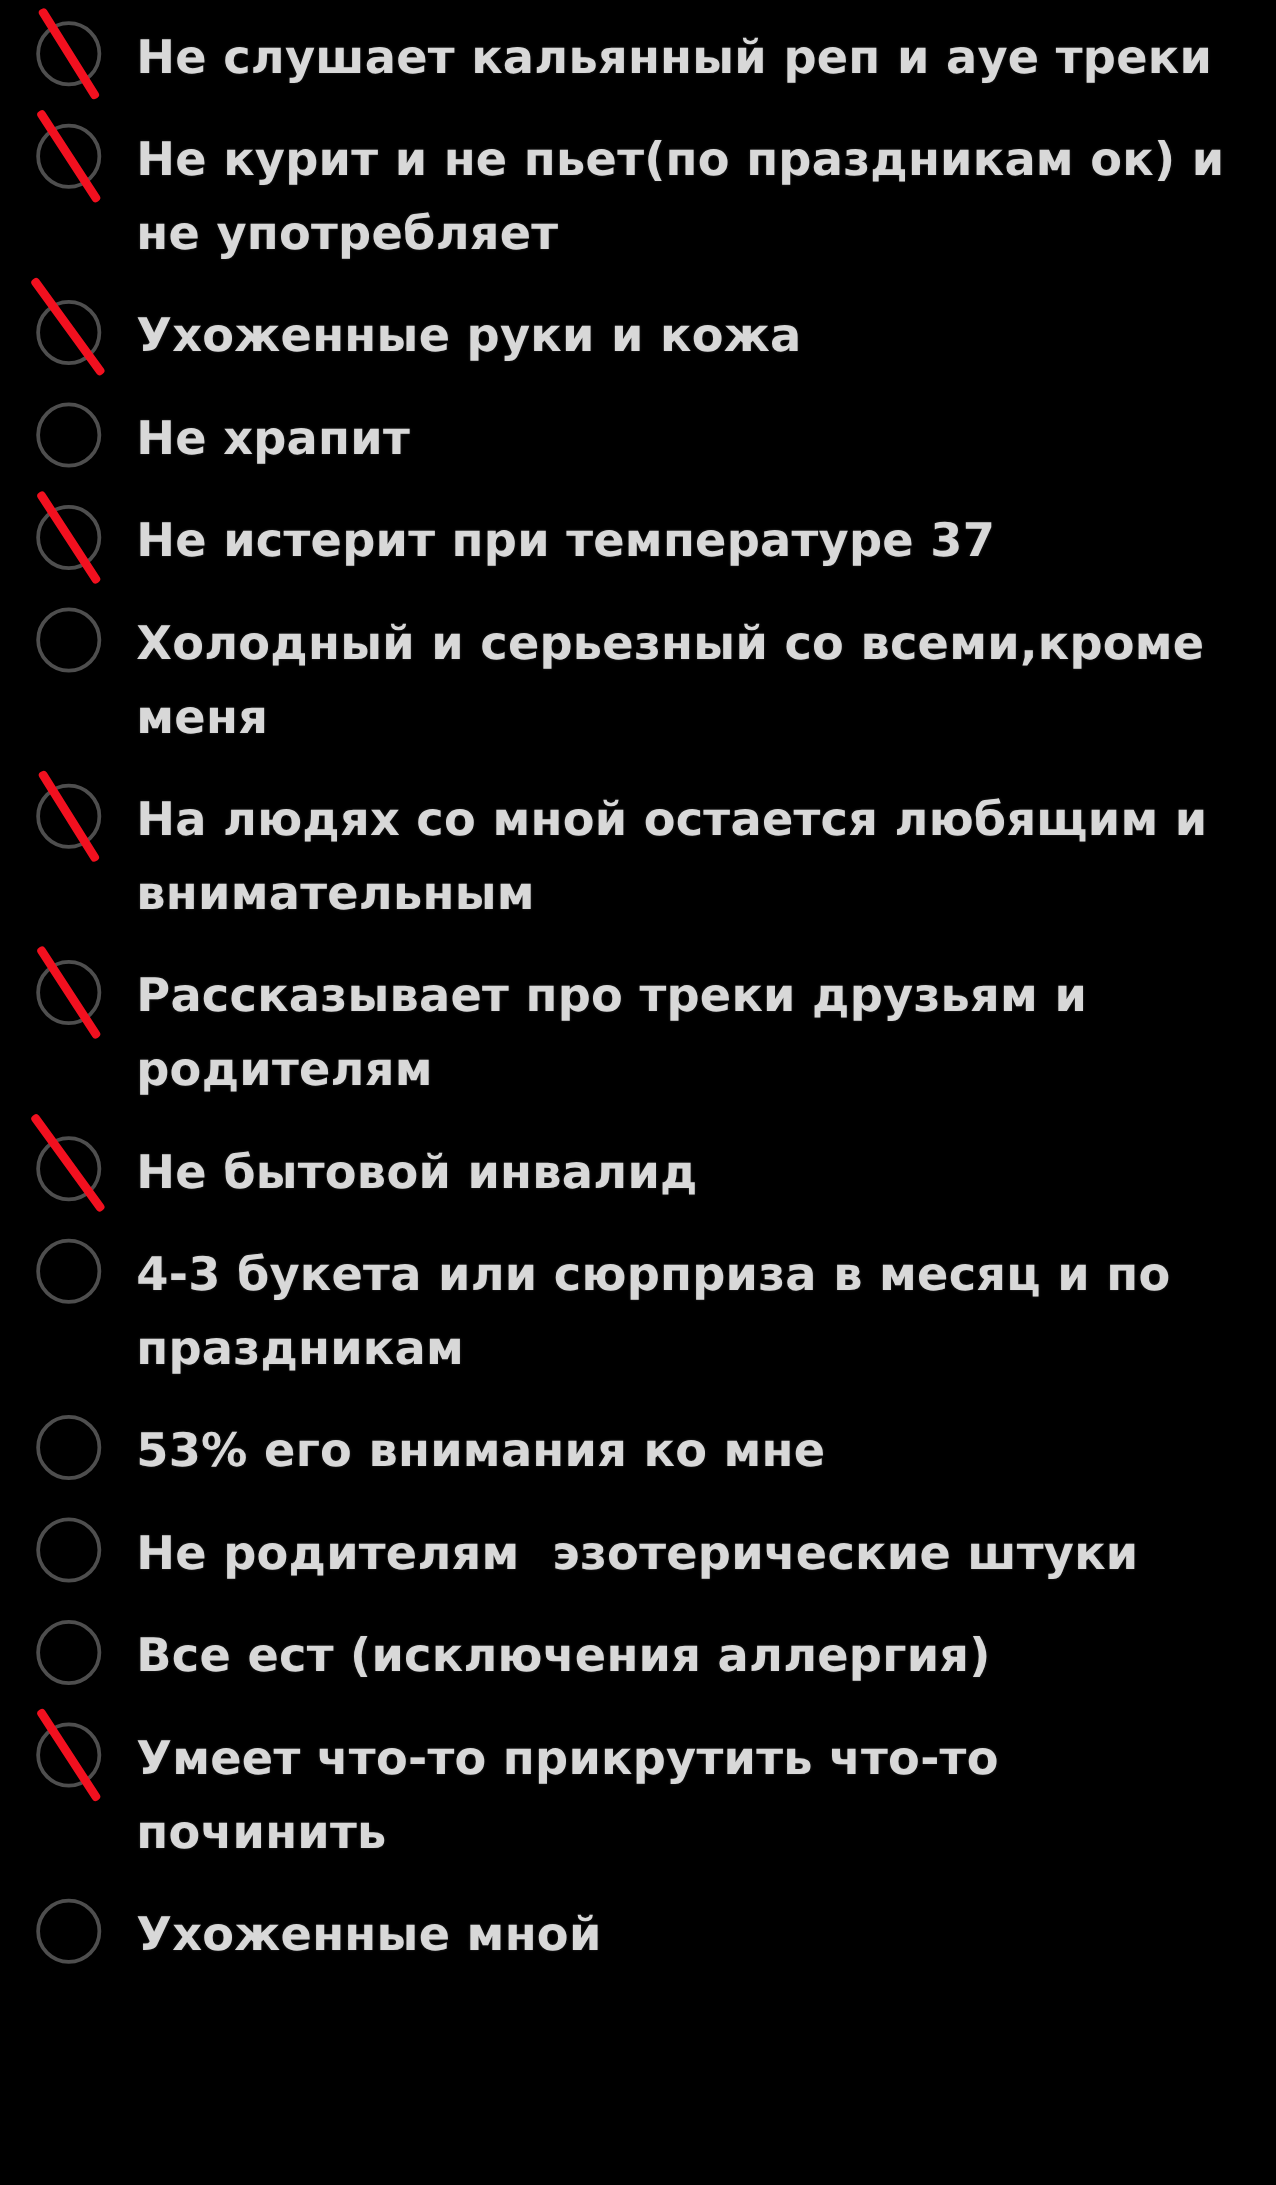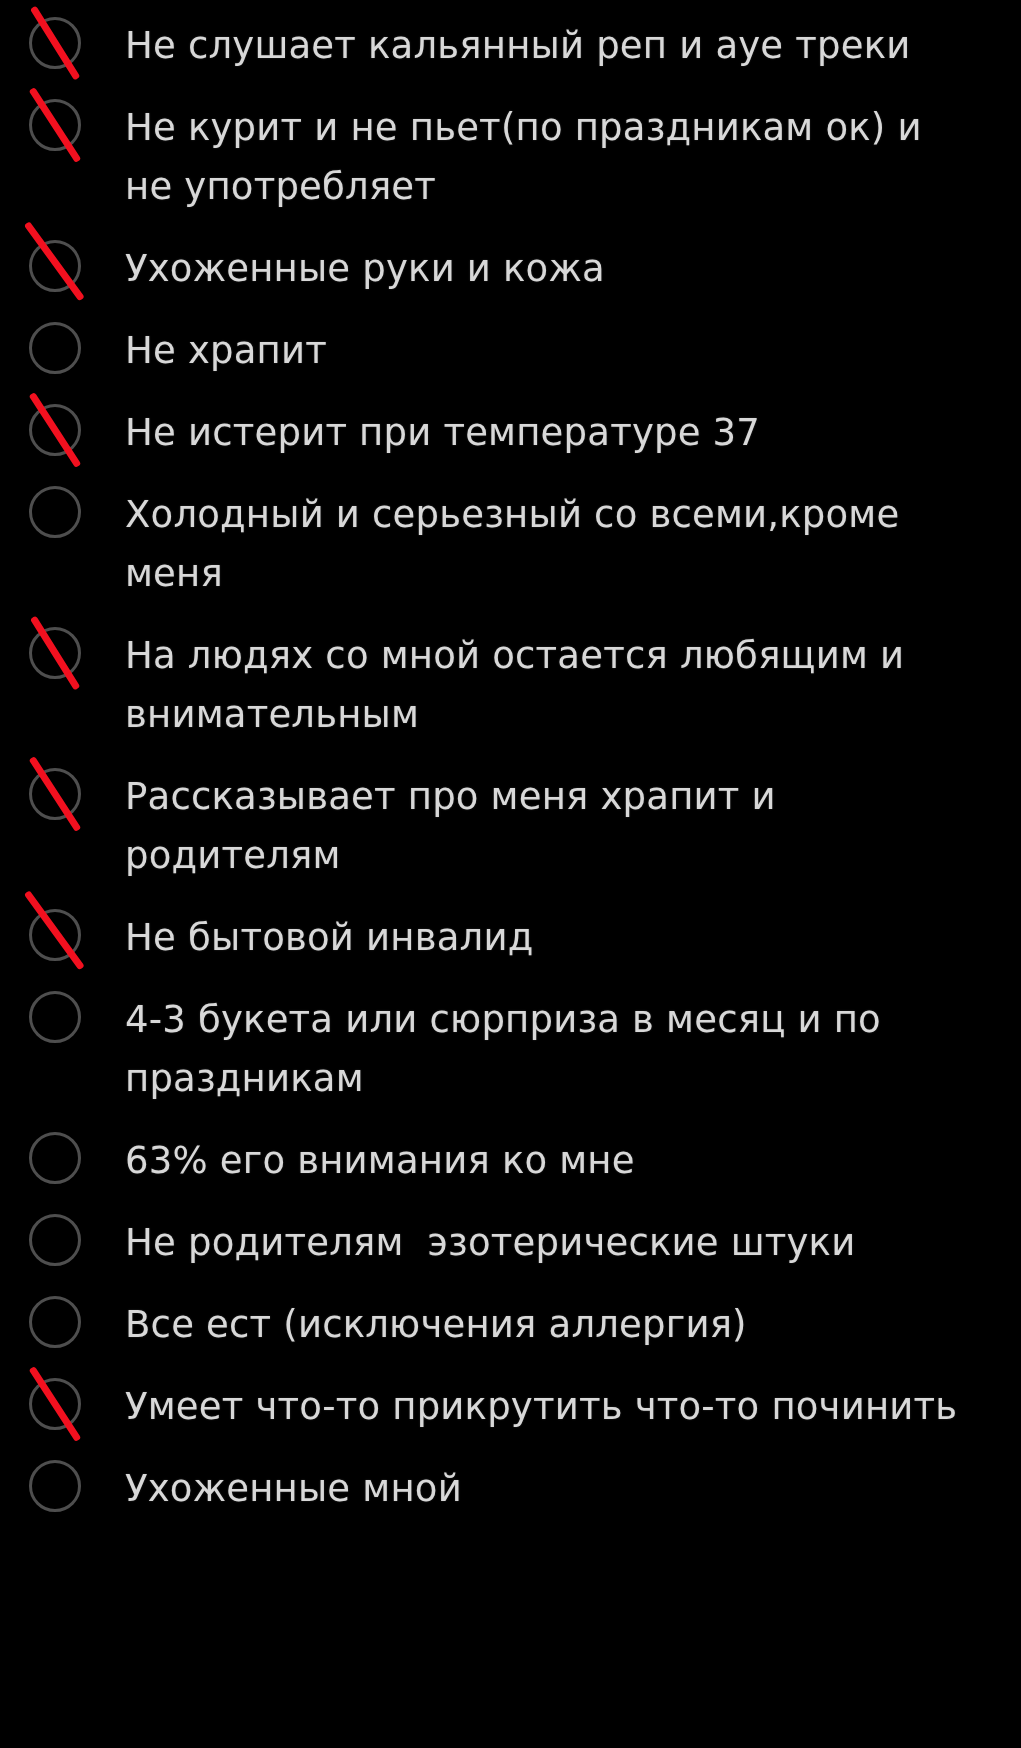--- a/index.html
+++ b/index.html
@@ -15,21 +15,21 @@
     background:var(--background);
     font-family:"DejaVu Sans","Liberation Sans",sans-serif;
     overflow:hidden;
   }
   .list{
     display:flex;flex-direction:column;
     gap:23px;
     padding:16px 16px 0 29px;
   }
   .item{
-    display:flex;align-items:flex-start;gap:44px;
+    display:flex;align-items:flex-start;gap:28px;font-weight:bold;
   }
   .checkbox{
     position:relative;
     width:52px;height:52px;
     border:3px solid var(--circle-outline);
     border-radius:50%;
     flex:0 0 auto;
     margin-top:1px;
   }
   .cross{
@@ -106,21 +106,21 @@
       <span class="cross"></span>
     </span>
     <span class="label">На людях со мной остается любящим и
 внимательным</span>
   </div>
 
   <div class="item crossed">
     <span class="checkbox">
       <span class="cross"></span>
     </span>
-    <span class="label">Рассказывает про меня храпит и
+    <span class="label">Рассказывает про треки друзьям и
 родителям</span>
   </div>
 
   <div class="item crossed">
     <span class="checkbox">
       <span class="cross"></span>
     </span>
     <span class="label">Не бытовой инвалид</span>
   </div>
 
@@ -129,21 +129,21 @@
       
     </span>
     <span class="label">4-3 букета или сюрприза в месяц и по
 праздникам</span>
   </div>
 
   <div class="item">
     <span class="checkbox">
       
     </span>
-    <span class="label">63% его внимания ко мне</span>
+    <span class="label">53% его внимания ко мне</span>
   </div>
 
   <div class="item">
     <span class="checkbox">
       
     </span>
     <span class="label">Не родителям  эзотерические штуки</span>
   </div>
 
 

